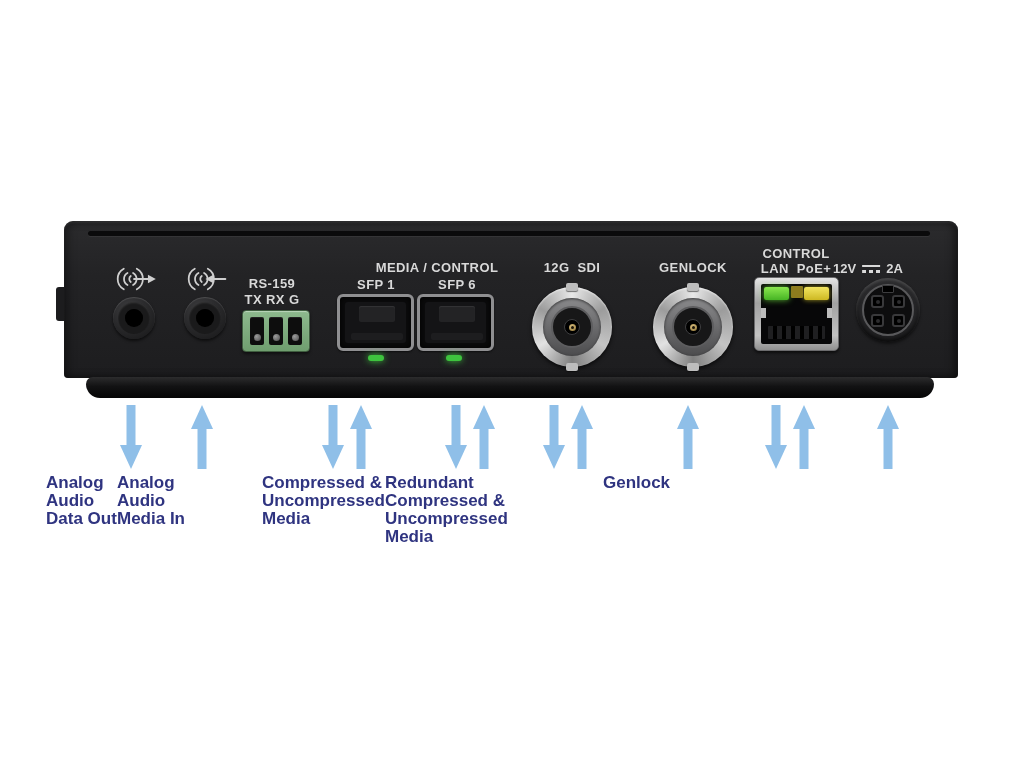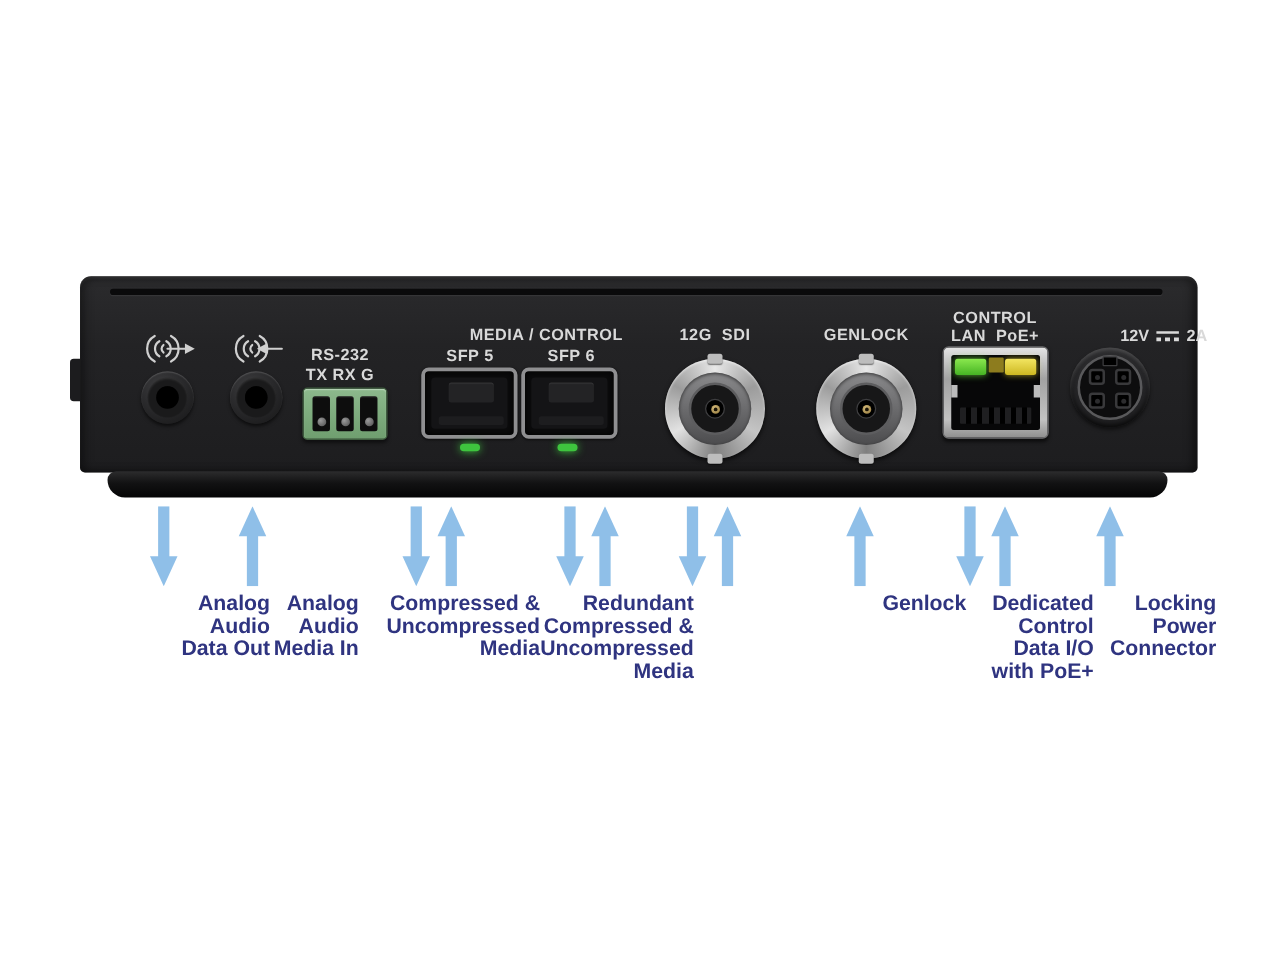--- a/index.html
+++ b/index.html
@@ -111,21 +111,21 @@
 
   
   .pwr-label{position:absolute;transform:translateX(-50%);display:flex;align-items:center;gap:6px;
     color:#d9d9d9;font-weight:bold;font-size:13px;}
   .dc{display:inline-block;}
   .dc .s{display:block;width:18px;height:2.5px;background:#d9d9d9;margin-bottom:3px;}
   .dc .d{display:block;width:18px;height:2.5px;
     background:repeating-linear-gradient(90deg,#d9d9d9 0 4px,transparent 4px 7px);}
 
   
-  .callout{position:absolute;top:405px;width:170px;text-align:right;}
+  .callout{position:absolute;top:405px;width:170px;text-align:left;}
   .arrows{height:64px;display:flex;justify-content:center;align-items:flex-start;gap:4px;}
   .arrows svg{display:block;}
   .lines{margin-top:5px;font-weight:bold;font-size:17px;line-height:18px;color:var(--navy);}
 </style>
 </head>
 <body>
 
 <div id="stage">
 
   <div class="left-tab"></div>
@@ -158,30 +158,30 @@
     <div class="jack" style="left:49px;top:76px">
       <div class="mid"></div>
         <div class="hole"></div>
     </div>
     <div class="jack" style="left:120px;top:76px">
       <div class="mid"></div>
         <div class="hole"></div>
     </div>
   </div>
 
-  <div class="plabel" style="left:272px;top:276px">RS-232</div>
+  <div class="plabel" style="left:272px;top:276px">RS-159</div>
   <div class="plabel" style="left:272px;top:292px">TX RX G</div>
   <div class="phoenix">
     <div class="phx-slot"></div>
       <div class="phx-slot"></div>
       <div class="phx-slot"></div>
   </div>
 
   <div class="plabel" style="left:437px;top:260px">MEDIA / CONTROL</div>
-  <div class="plabel" style="left:376px;top:277px">SFP 5</div>
+  <div class="plabel" style="left:376px;top:277px">SFP 1</div>
   <div class="plabel" style="left:457px;top:277px">SFP 6</div>
   <div class="sfp-cage" style="left:337px">
       <div class="module"></div>
     </div>
   <div class="sfp-cage" style="left:417px">
       <div class="module"></div>
     </div>
   <div class="sfp-led" style="left:368px;top:355px"></div>
   <div class="sfp-led" style="left:446px;top:355px"></div>
 
@@ -211,21 +211,21 @@
     <div class="inner">
       <div class="led green"></div>
       <div class="led yellow"></div>
       <div class="nub"></div>
       <div class="tab l"></div>
         <div class="tab r"></div>
       <div class="teeth"></div>
     </div>
   </div>
 
-  <div class="pwr-label" style="left:931px;top:261px">
+  <div class="pwr-label" style="left:868px;top:261px">
     <span>12V</span>
     <span class="dc">
         <span class="s"></span>
         <span class="d"></span>
       </span>
     <span>2A</span>
   </div>
   <div class="pwr">
     <div class="ring"></div>
       <div class="key"></div>
@@ -326,34 +326,23 @@
         <div class="arrows">
           <svg width="24" height="64" viewBox="0 0 24 64">
             <rect x="7.5" y="0" width="9" height="42" fill="var(--arrow)"></rect>
             <polygon points="1,40 23,40 12,64" fill="var(--arrow)"></polygon>
           </svg>
           <svg width="24" height="64" viewBox="0 0 24 64">
             <polygon points="12,0 1,24 23,24" fill="var(--arrow)"></polygon>
             <rect x="7.5" y="22" width="9" height="42" fill="var(--arrow)"></rect>
           </svg>
         </div>
-        <div class="lines">
-          <div>Dedicated</div>
-          <div>Control</div>
-          <div>Data I/O</div>
-          <div>with PoE+</div>
-        </div>
       </div>
       <div class="callout" style="left: 803px;">
         <div class="arrows">
           <svg width="24" height="64" viewBox="0 0 24 64">
             <polygon points="12,0 1,24 23,24" fill="var(--arrow)"></polygon>
             <rect x="7.5" y="22" width="9" height="42" fill="var(--arrow)"></rect>
           </svg>
         </div>
-        <div class="lines">
-          <div>Locking</div>
-          <div>Power</div>
-          <div>Connector</div>
-        </div>
       </div>
     </div>
 </div>
 
 </body></html>

